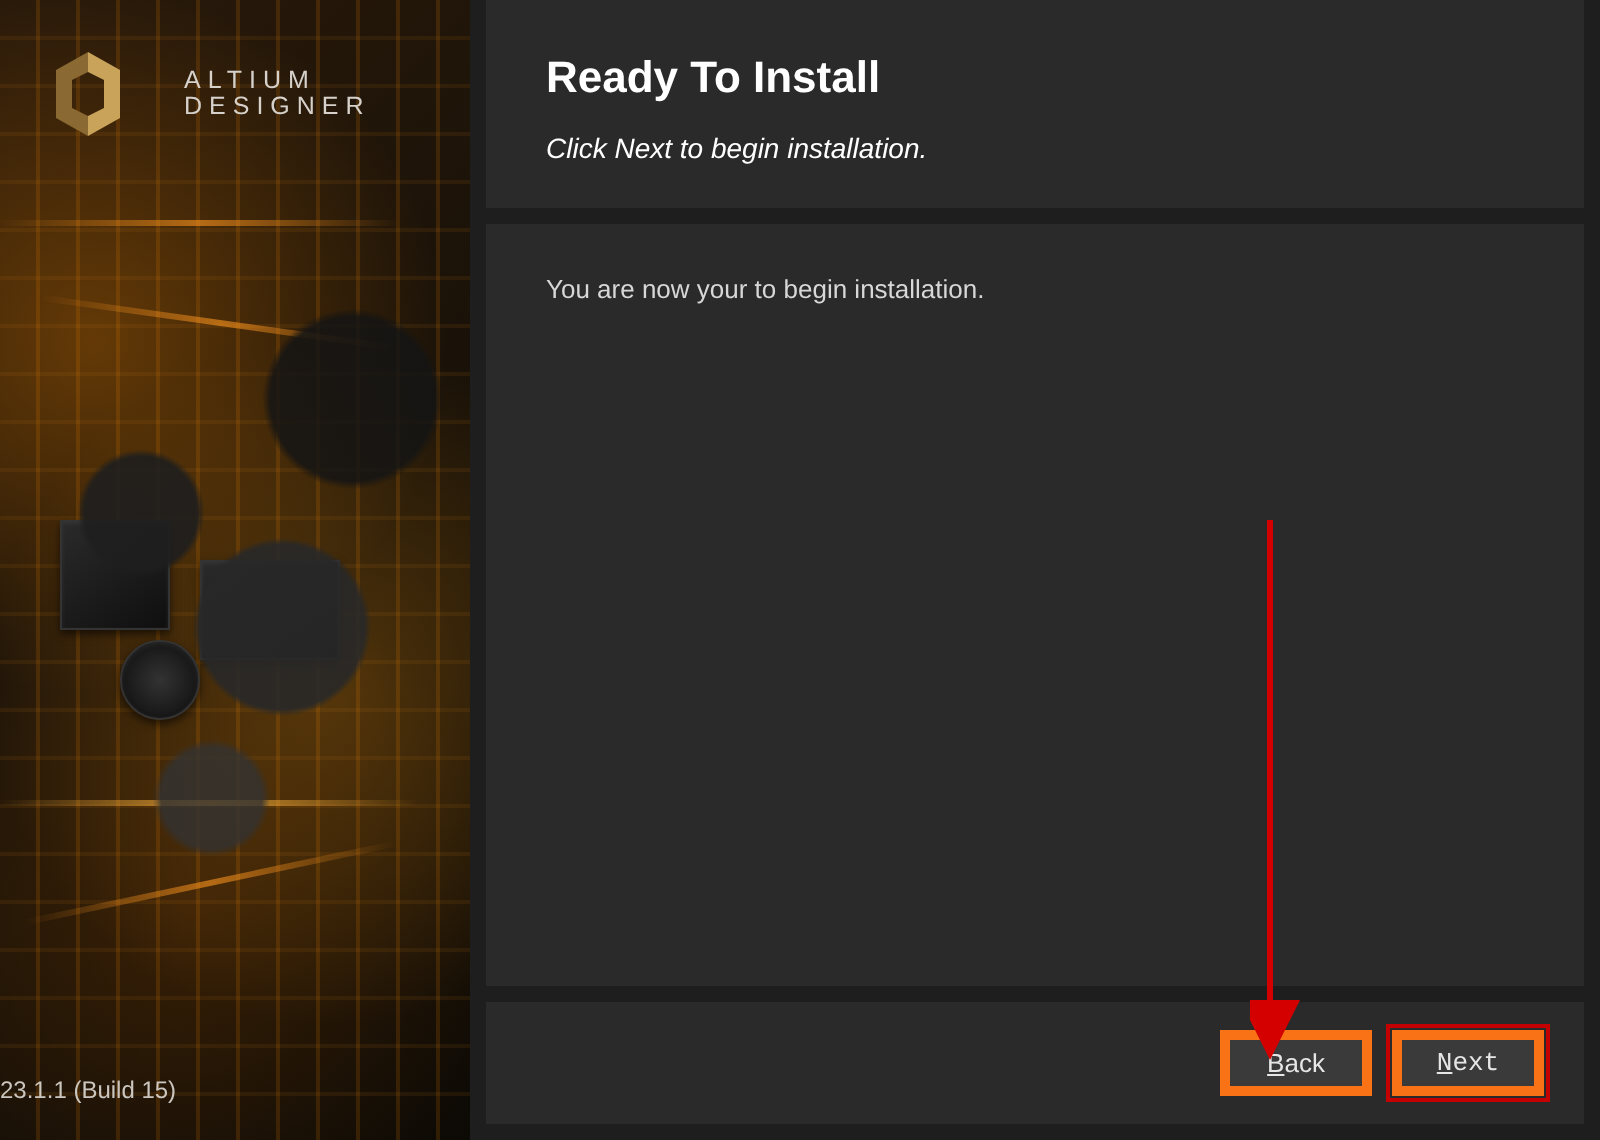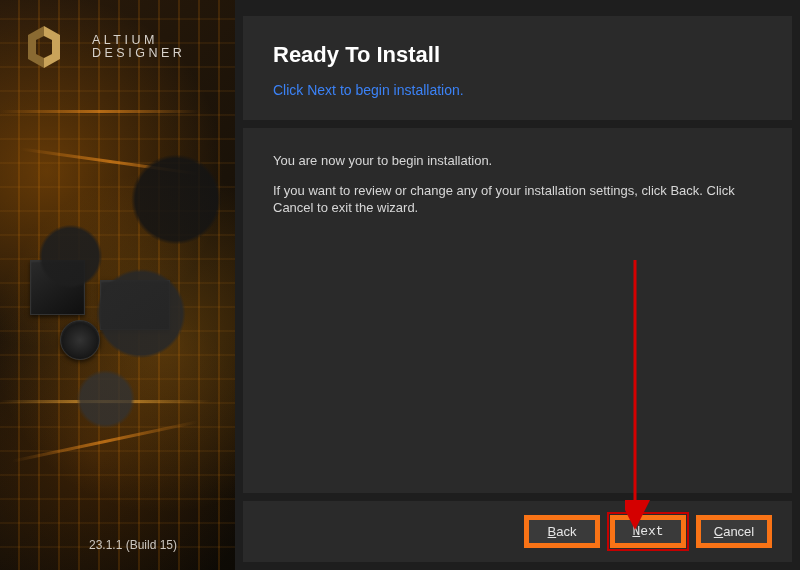--- a/index.html
+++ b/index.html
@@ -88,48 +88,47 @@
       color: #d6d1cb;
       font-size: 12.5px;
       font-weight: 300;
       letter-spacing: 3.5px;
     }
     .version-label {
       position: absolute;
       bottom: 18px;
       left: 0;
       width: 100%;
-      text-align: center;
       color: #cbc6bf;
       font-size: 12px;
       z-index: 2;
-      padding-left: 31px;
     }
     
     .content {
       flex: 1;
       display: flex;
       flex-direction: column;
       background: #1e1e1e;
-      padding: 16px 8px 8px 8px;
+      padding: 0 8px 8px 8px;
       gap: 8px;
     }
     .header-card {
       background: #2a2a2a;
       padding: 26px 30px 22px 30px;
     }
     .title {
       color: #ffffff;
       font-size: 22px;
       font-weight: 700;
       margin-bottom: 14px;
     }
     .subtitle {
-      color: #3b82f6;
+      color: #ffffff;
       font-size: 14px;
+      font-style: italic;
     }
     .body-card {
       background: #2a2a2a;
       flex: 1;
       padding: 24px 30px;
     }
     .body-card p {
       color: #d7d7d7;
       font-size: 13px;
       line-height: 1.35;
@@ -199,27 +198,25 @@
   </div>
 
   <div class="content">
     <div class="header-card">
       <div class="title">Ready To Install</div>
       <div class="subtitle">Click Next to begin installation.</div>
     </div>
 
     <div class="body-card">
       <p>You are now your to begin installation.</p>
-      <p>If you want to review or change any of your installation settings, click Back. Click Cancel to exit the wizard.</p>
     </div>
 
     <div class="footer-card">
       <button class="btn"><span class="mn">B</span><span>ack</span></button>
       <button class="btn btn-next"><span class="mn">N</span><span>ext</span></button>
-      <button class="btn"><span class="mn">C</span><span>ancel</span></button>
     </div>
   </div>
 
 </div>
 
 <svg class="arrow-ann" width="40" height="280">
   <defs>
     <marker id="ah" markerWidth="12" markerHeight="12" refX="6" refY="6" orient="auto">
       <path d="M1 1 L11 6 L1 11 Z" fill="#d40000"></path>
     </marker>

